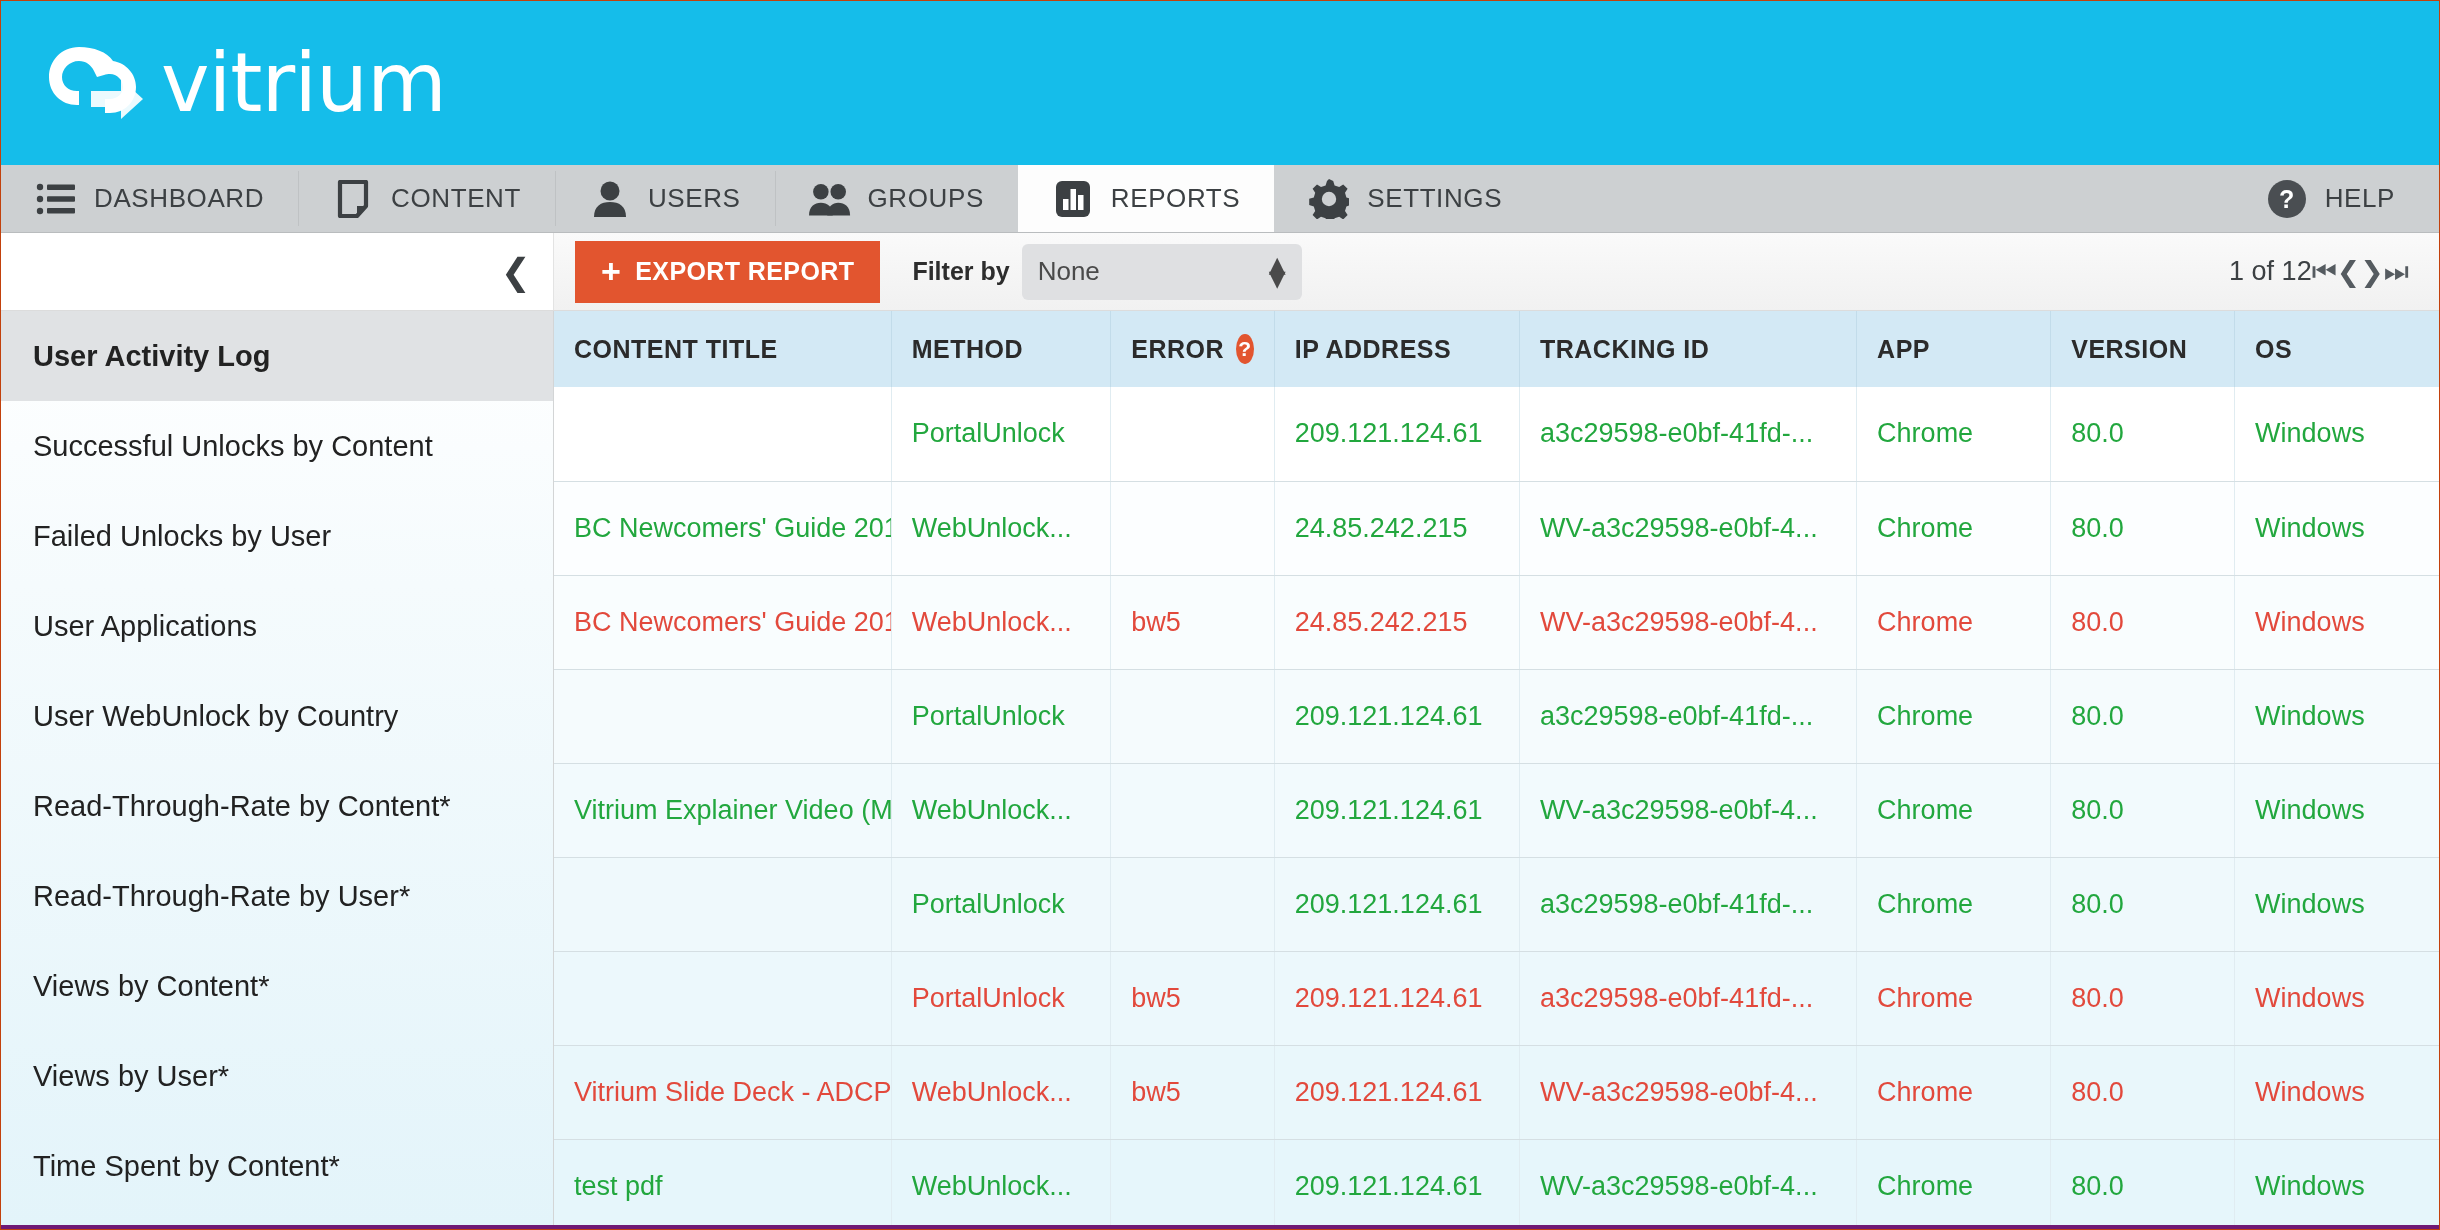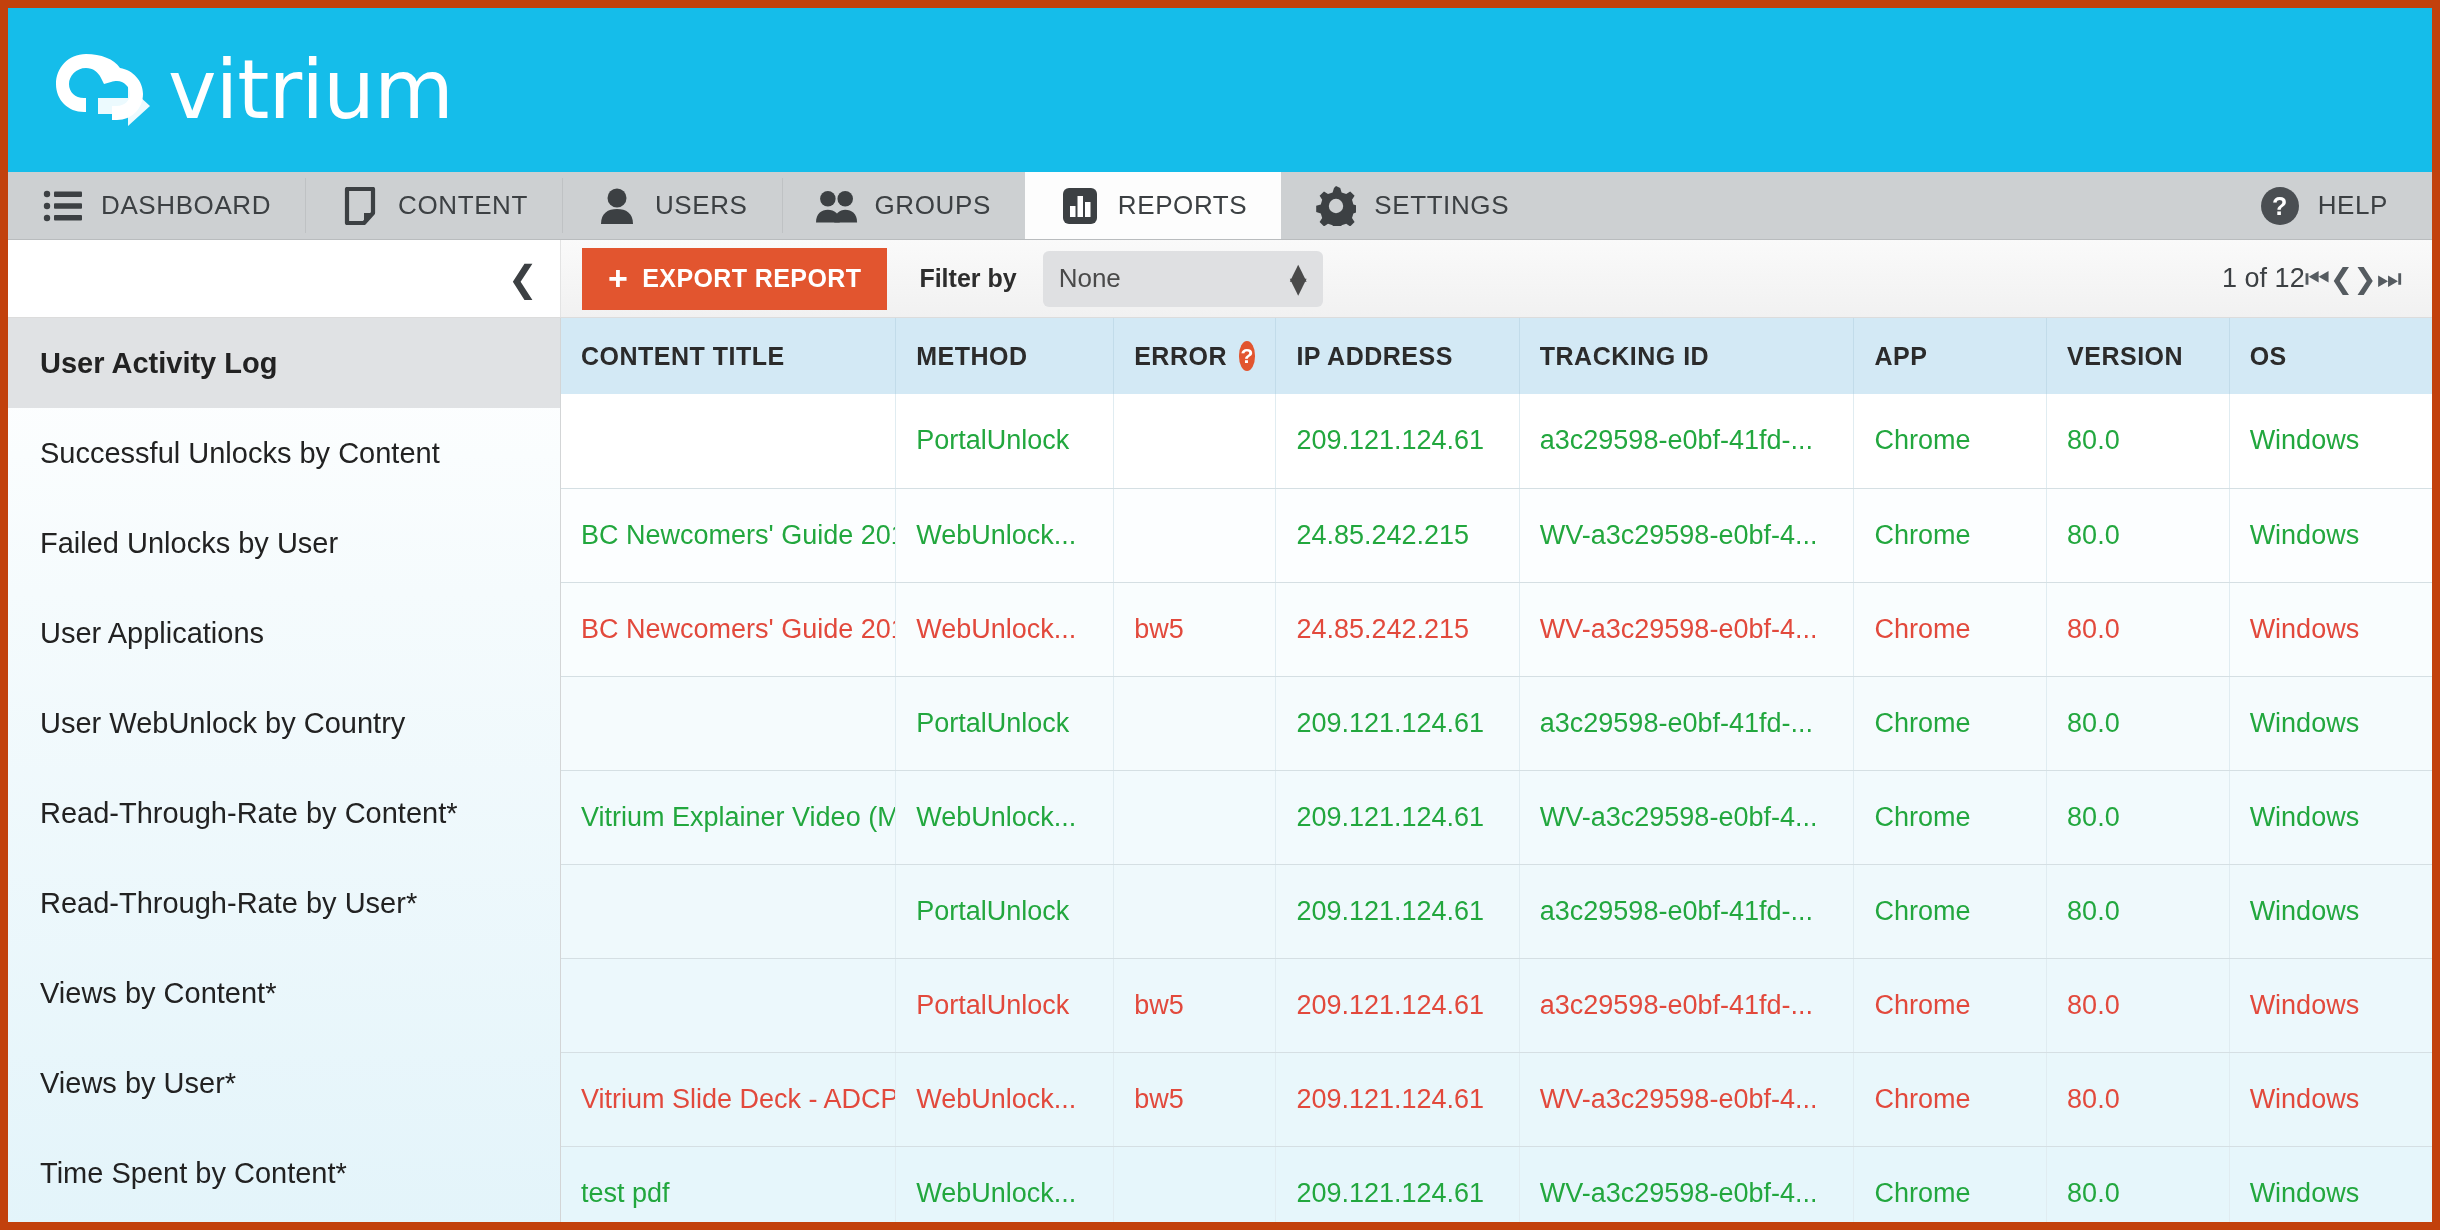--- a/index.html
+++ b/index.html
@@ -5,21 +5,21 @@
   * { box-sizing: border-box; margin: 0; padding: 0; }
   html, body {
     width: 2440px; height: 1230px;
     font-family: "Liberation Sans", sans-serif;
     background: #ffffff;
     overflow: hidden;
   }
   #app {
     position: relative;
     width: 2440px; height: 1230px;
-    border: 8px solid #c2410c;
+    border: 1px solid #c2410c;
     background: #701a75;
     overflow: hidden;
   }
 
   
   .logo-bar {
     height: 164px;
     background: #15bdea;
     display: flex;
     align-items: center;
@@ -118,21 +118,21 @@
     font-family: "Liberation Sans", sans-serif;
   }
   .plus-glyph { font-size: 34px; font-weight: 700; line-height: 0.9; }
   .filter-label {
     margin-left: 32px;
     font-size: 25px;
     font-weight: 700;
     color: #2d2d2d;
   }
   .filter-select {
-    margin-left: 26px;
+    margin-left: 12px;
     width: 280px;
     height: 56px;
     background: #dfe0e2;
     border: none;
     border-radius: 6px;
     display: flex;
     align-items: center;
     padding: 0 16px;
     position: relative;
     cursor: pointer;

